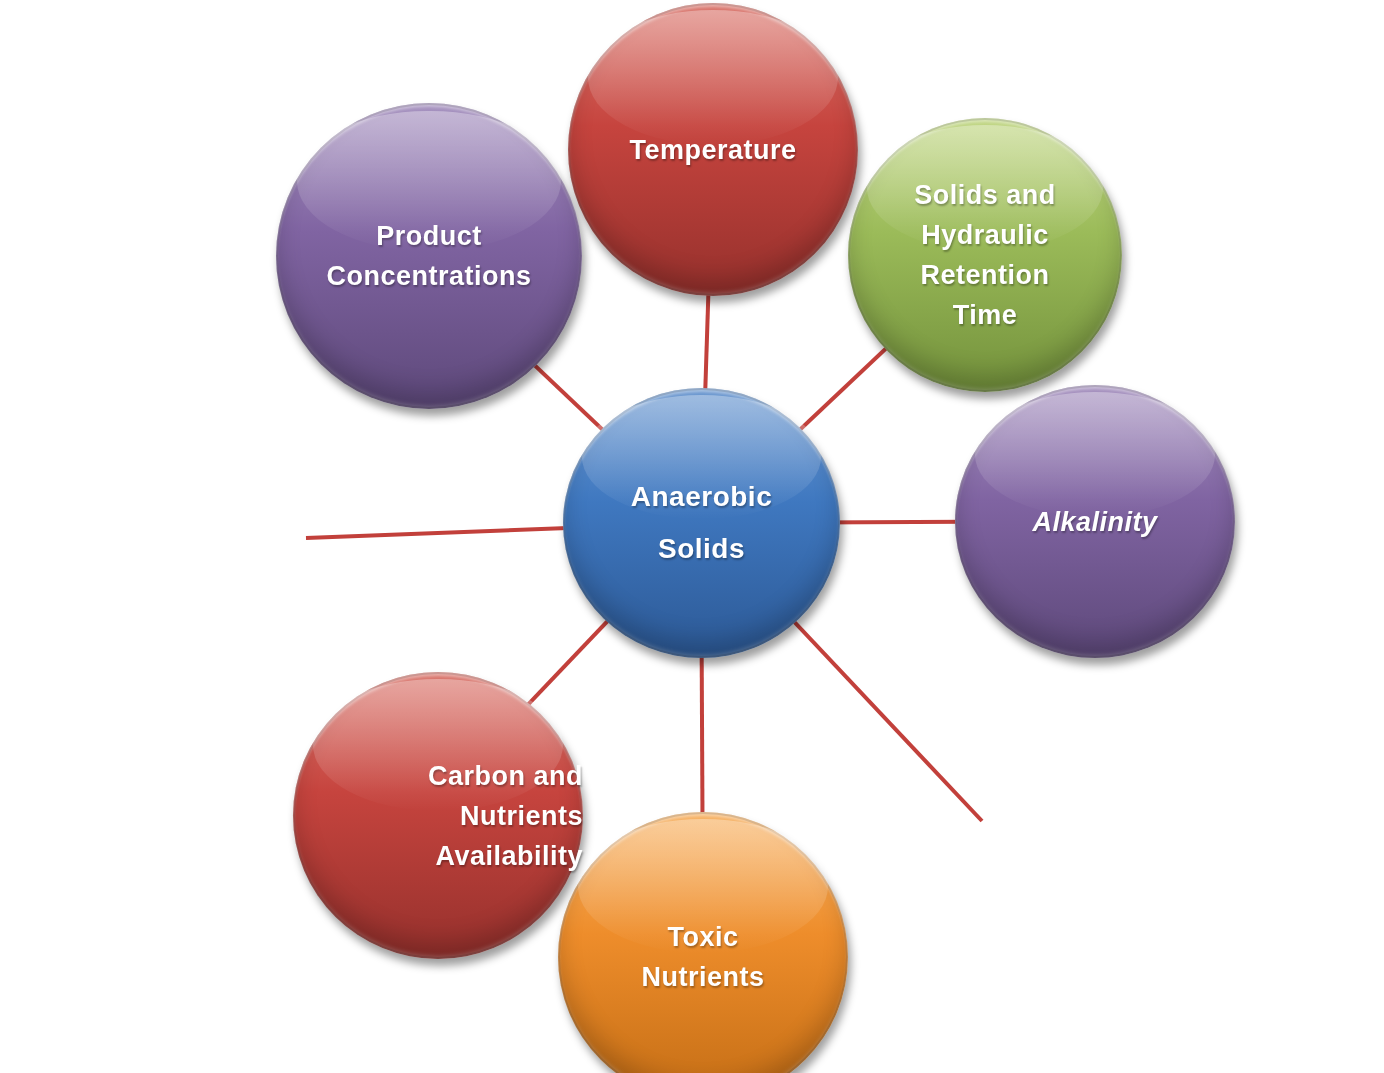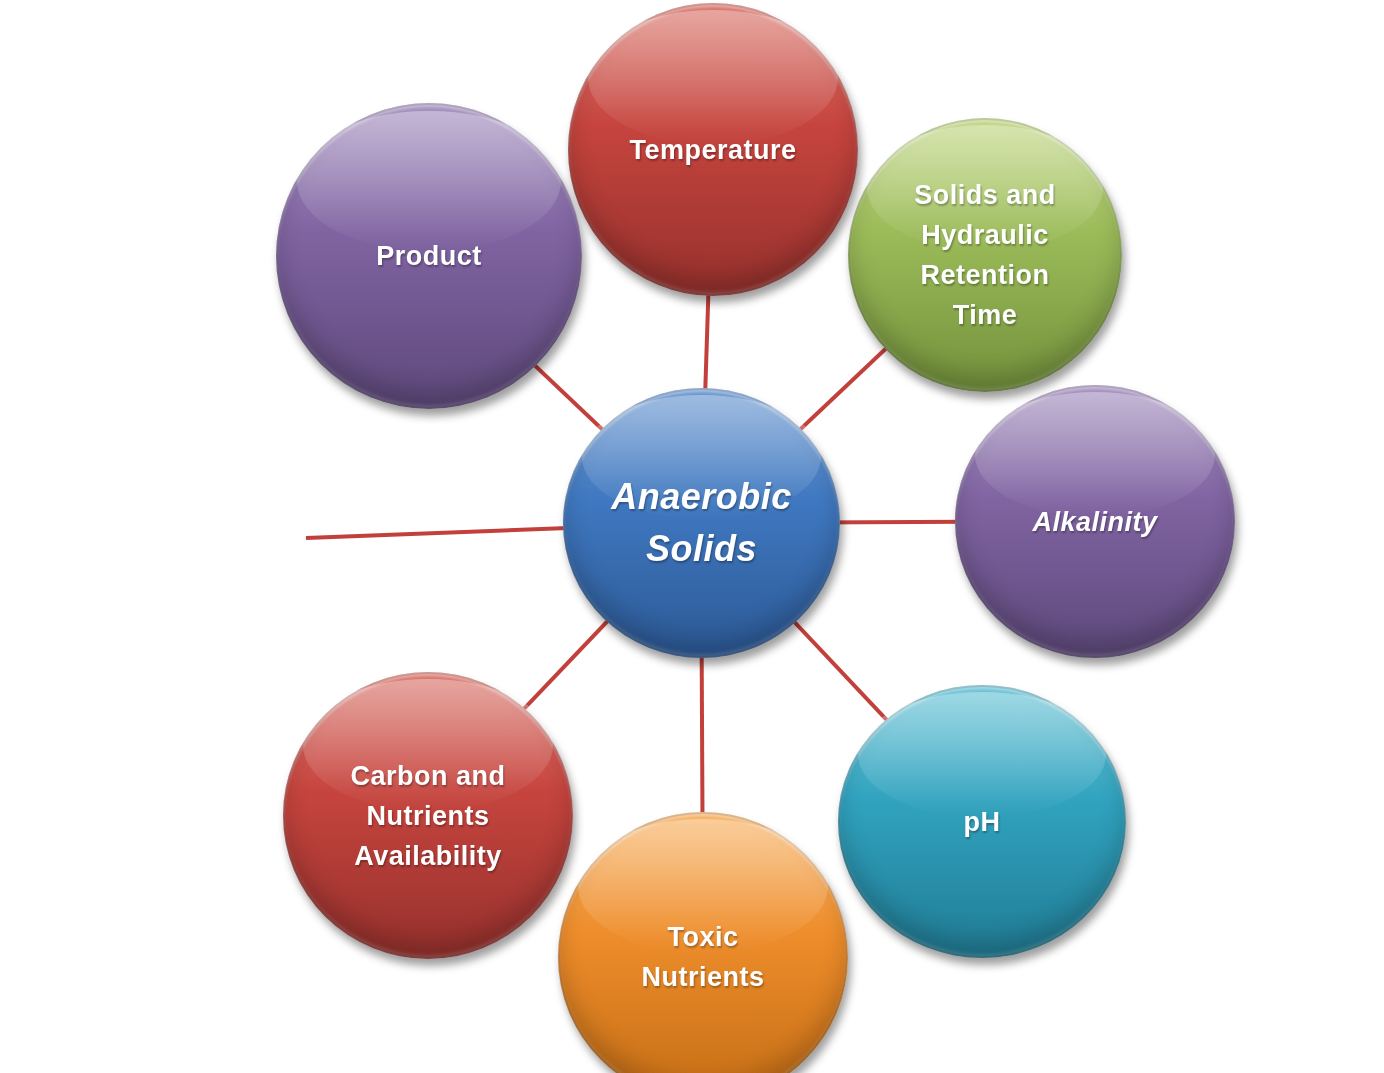--- a/index.html
+++ b/index.html
@@ -53,23 +53,22 @@
   .node .line {
     display: block;
     position: relative;
     font-size: 27px;
     line-height: 40px;
     letter-spacing: 0.5px;
     text-shadow: 1px 2px 2px rgba(0,0,0,0.30);
     white-space: nowrap;
   }
   .node.center .line {
-    font-size: 36px;
+    font-size: 28px;
     line-height: 52px;
-    font-style: italic;
   }
 </style>
 </head>
 <body>
 
 <div class="canvas">
 
   <svg class="connectors">
     <line class="connector" x1="701" y1="523" x2="713" y2="150" stroke-width="4" stroke="#C2403B"></line>
     <line class="connector" x1="701" y1="523" x2="985" y2="255" stroke-width="4" stroke="#C2403B"></line>
@@ -89,38 +88,36 @@
     <span class="line">Solids and</span>
     <span class="line">Hydraulic</span>
     <span class="line">Retention</span>
     <span class="line">Time</span>
   </div>
 
   <div class="node" style="left: 955px; top: 385px; width: 280px; height: 273px; font-style: italic; --light: #A894C1; --base: #8064A2; --dark: #594575;">
     <span class="line">Alkalinity</span>
   </div>
 
-  <div class="node" style="left: 838px; top: 685px; width: 288px; height: 273px; --light: #6FC6D8; --base: #31A3BF; --dark: #1E768E;">
-    <span class="line">pH</span>
-  </div>
 
   <div class="node" style="left: 558px; top: 812px; width: 290px; height: 290px; --light: #F8B569; --base: #EE8D2B; --dark: #BE6912;">
     <span class="line">Toxic</span>
     <span class="line">Nutrients</span>
   </div>
 
-  <div class="node" style="left: 283px; top: 672px; width: 290px; height: 287px; --light: #DC7A71; --base: #C6443E; --dark: #8F2E2A;">
+  <div class="node" style="left: 293px; top: 672px; width: 290px; height: 287px; align-items: flex-end; --light: #DC7A71; --base: #C6443E; --dark: #8F2E2A;">
     <span class="line">Carbon and</span>
     <span class="line">Nutrients</span>
     <span class="line">Availability</span>
   </div>
 
 
   <div class="node" style="left: 276px; top: 103px; width: 306px; height: 306px; --light: #A894C1; --base: #8064A2; --dark: #594575;">
     <span class="line">Product</span>
+    <span class="line">Concentrations</span>
   </div>
 
   <div class="node center" style="left: 563px; top: 388px; width: 277px; height: 270px; --light: #6F9BD2; --base: #3F78C0; --dark: #2A5590;">
     <span class="line">Anaerobic</span>
     <span class="line">Solids</span>
   </div>
 
 </div>
 
 </body></html>

